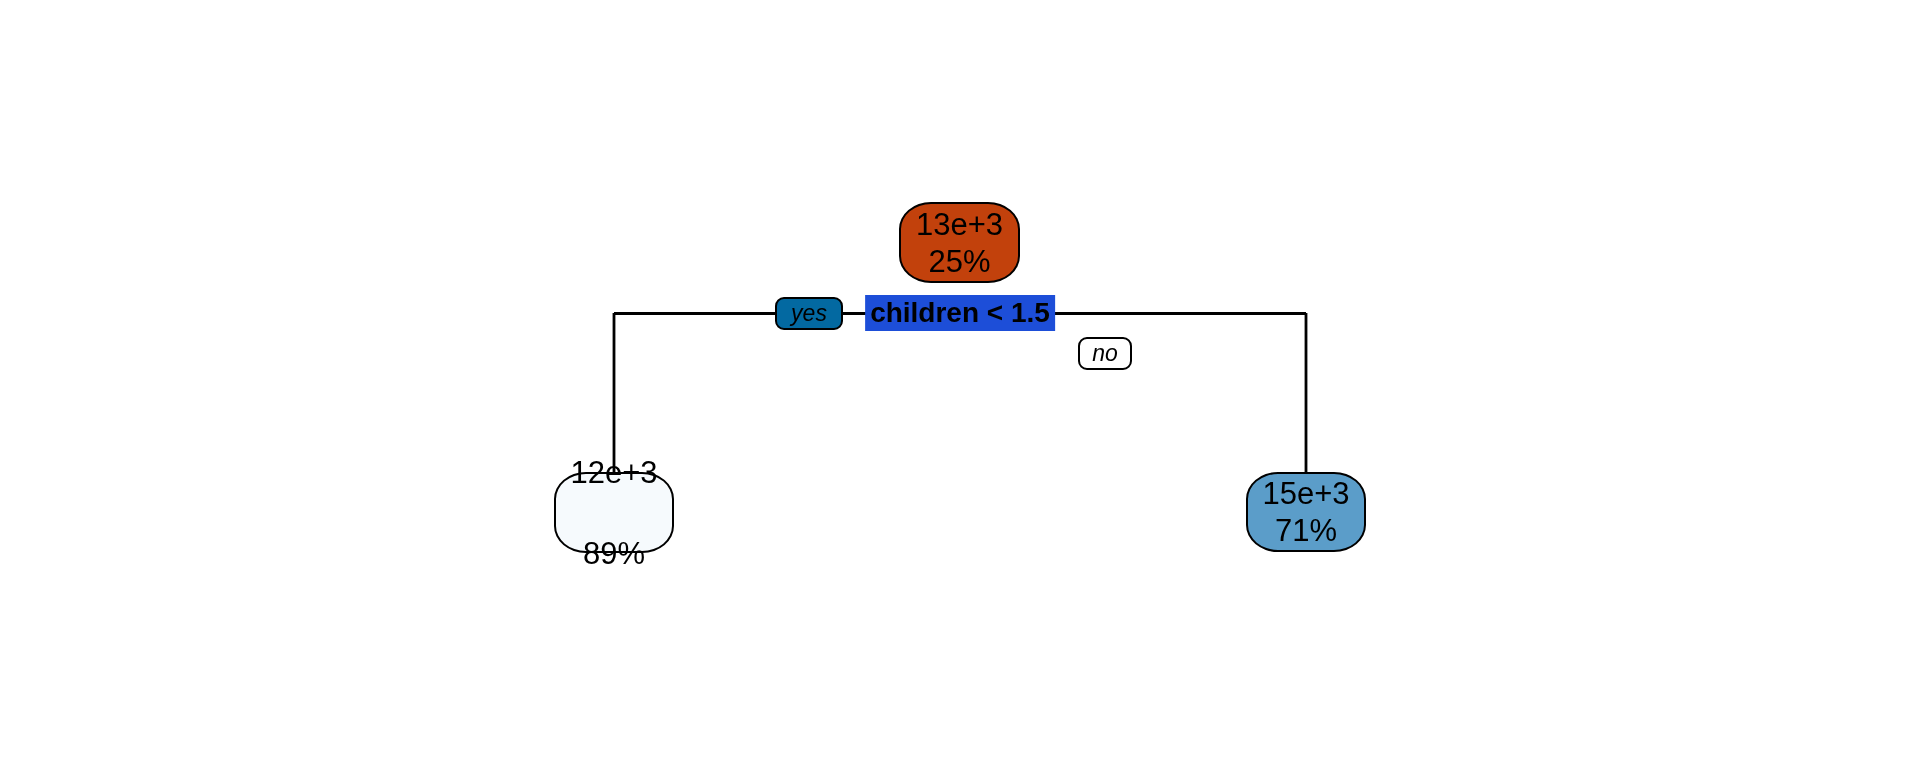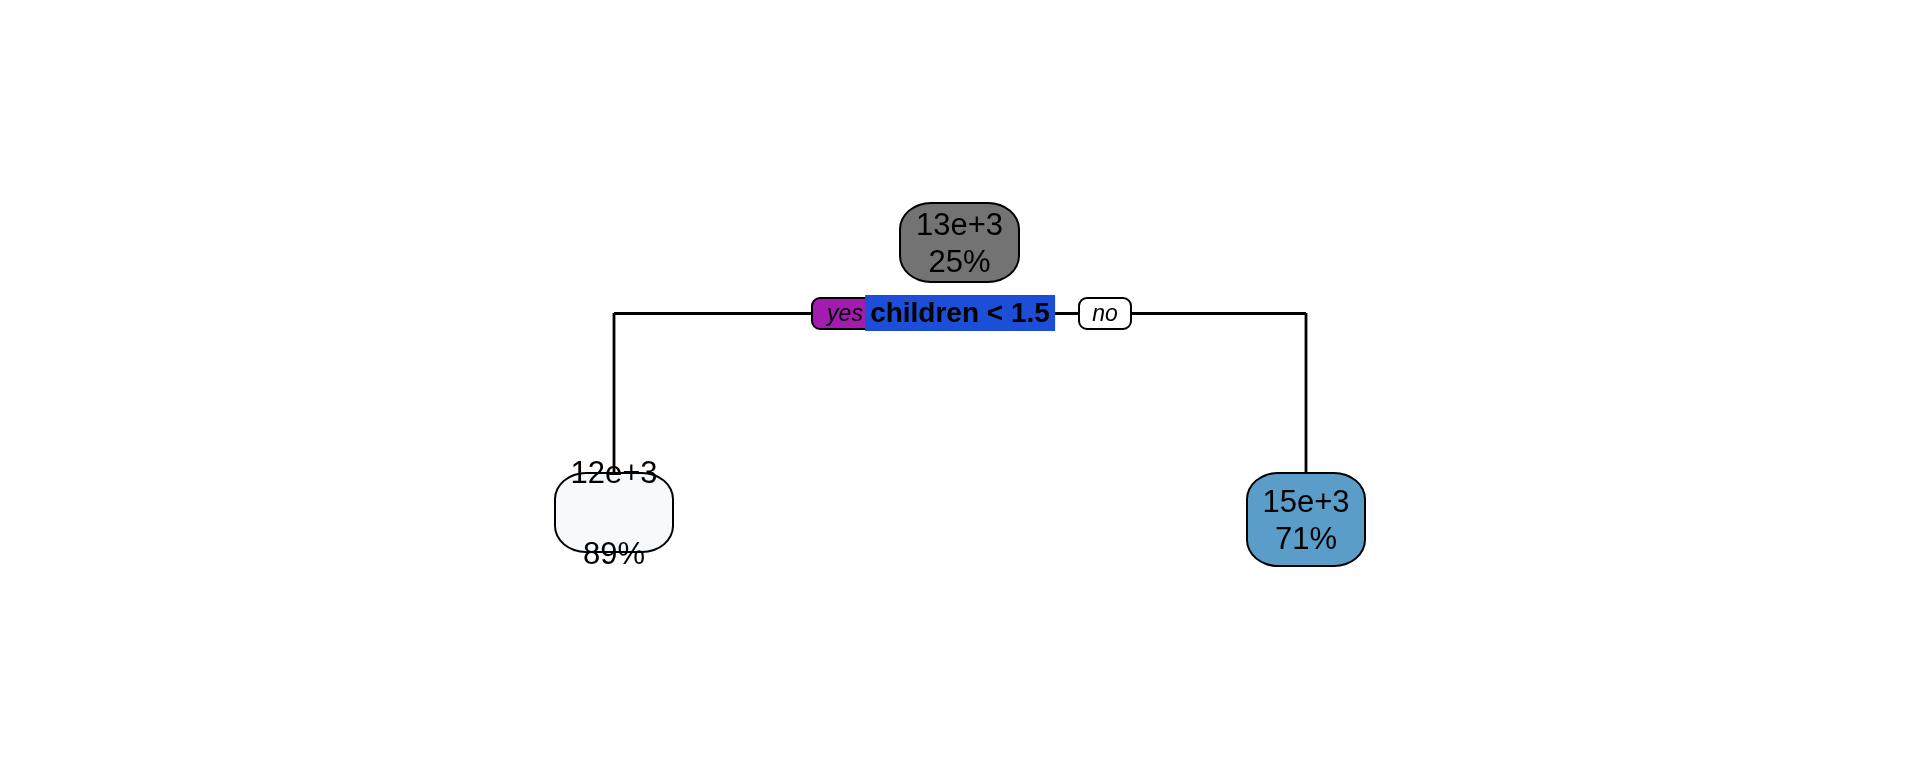--- a/index.html
+++ b/index.html
@@ -33,21 +33,21 @@
     flex-direction: column;
     align-items: center;
     justify-content: center;
     text-align: center;
     color: #000000;
     font-size: 31px;
     line-height: 37px;
   }
   .node-root  { left: 899px;  top: 202px; width: 121px; height: 81px; }
   .node-left  { left: 554px;  top: 472px; width: 120px; height: 81px; gap: 44px; }
-  .node-right { left: 1246px; top: 472px; width: 120px; height: 95px; }
+  .node-right { left: 1246px; top: 472px; width: 120px; height: 80px; }
   .branch-label {
     position: absolute;
     z-index: 3;
     box-sizing: border-box;
     border: 2.5px solid #000000;
     border-radius: 9px;
     background: #ffffff;
     display: flex;
     align-items: center;
     justify-content: center;
@@ -75,32 +75,32 @@
 <body>
 
 <div class="canvas">
 
   <svg class="edges" viewBox="0 0 1920 768" aria-hidden="true">
     <line x1="614" y1="313.5" x2="1306" y2="313.5" stroke="#000000" stroke-width="2.8"></line>
     <line x1="614" y1="313" x2="614" y2="475" stroke="#000000" stroke-width="2.8"></line>
     <line x1="1306" y1="313" x2="1306" y2="475" stroke="#000000" stroke-width="2.8"></line>
   </svg>
 
-  <div class="node node-root" style="background: #737373;">
+  <div class="node node-root" style="background: #c2410c;">
     <span>13e+3</span>
     <span>25%</span>
   </div>
 
-  <div class="branch-label branch-yes" style="background: #a21caf; margin-left: 36px;">
+  <div class="branch-label branch-yes" style="background: #0369a1;">
     <span>yes</span>
   </div>
 
   <div class="split-condition">children &lt; 1.5</div>
 
-  <div class="branch-label branch-no" style="background: rgb(255, 255, 255);">
+  <div class="branch-label branch-no" style="background: rgb(255, 255, 255); margin-top: 40px;">
     <span>no</span>
   </div>
 
   <div class="node node-left" style="background: rgb(246, 250, 253);">
     <span>12e+3</span>
     <span>89%</span>
   </div>
 
   <div class="node node-right" style="background: rgb(91, 157, 201);">
     <span>15e+3</span>

